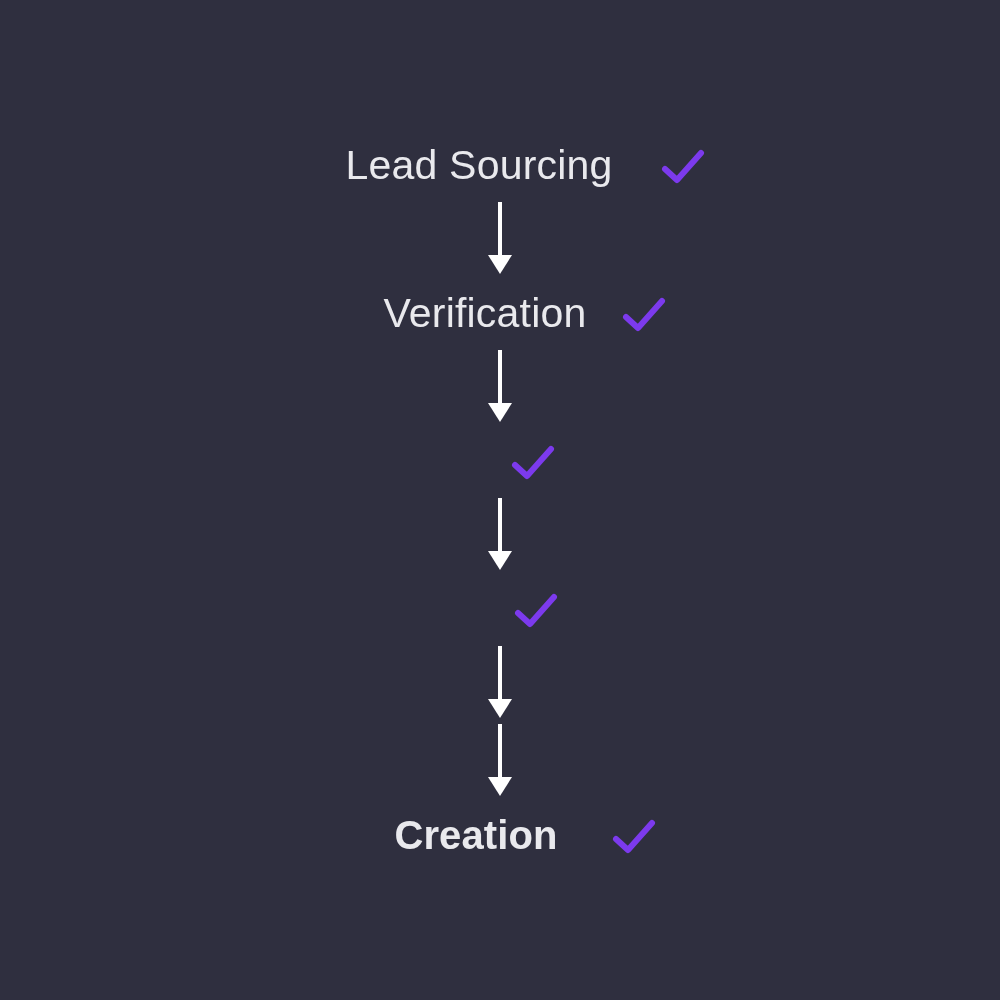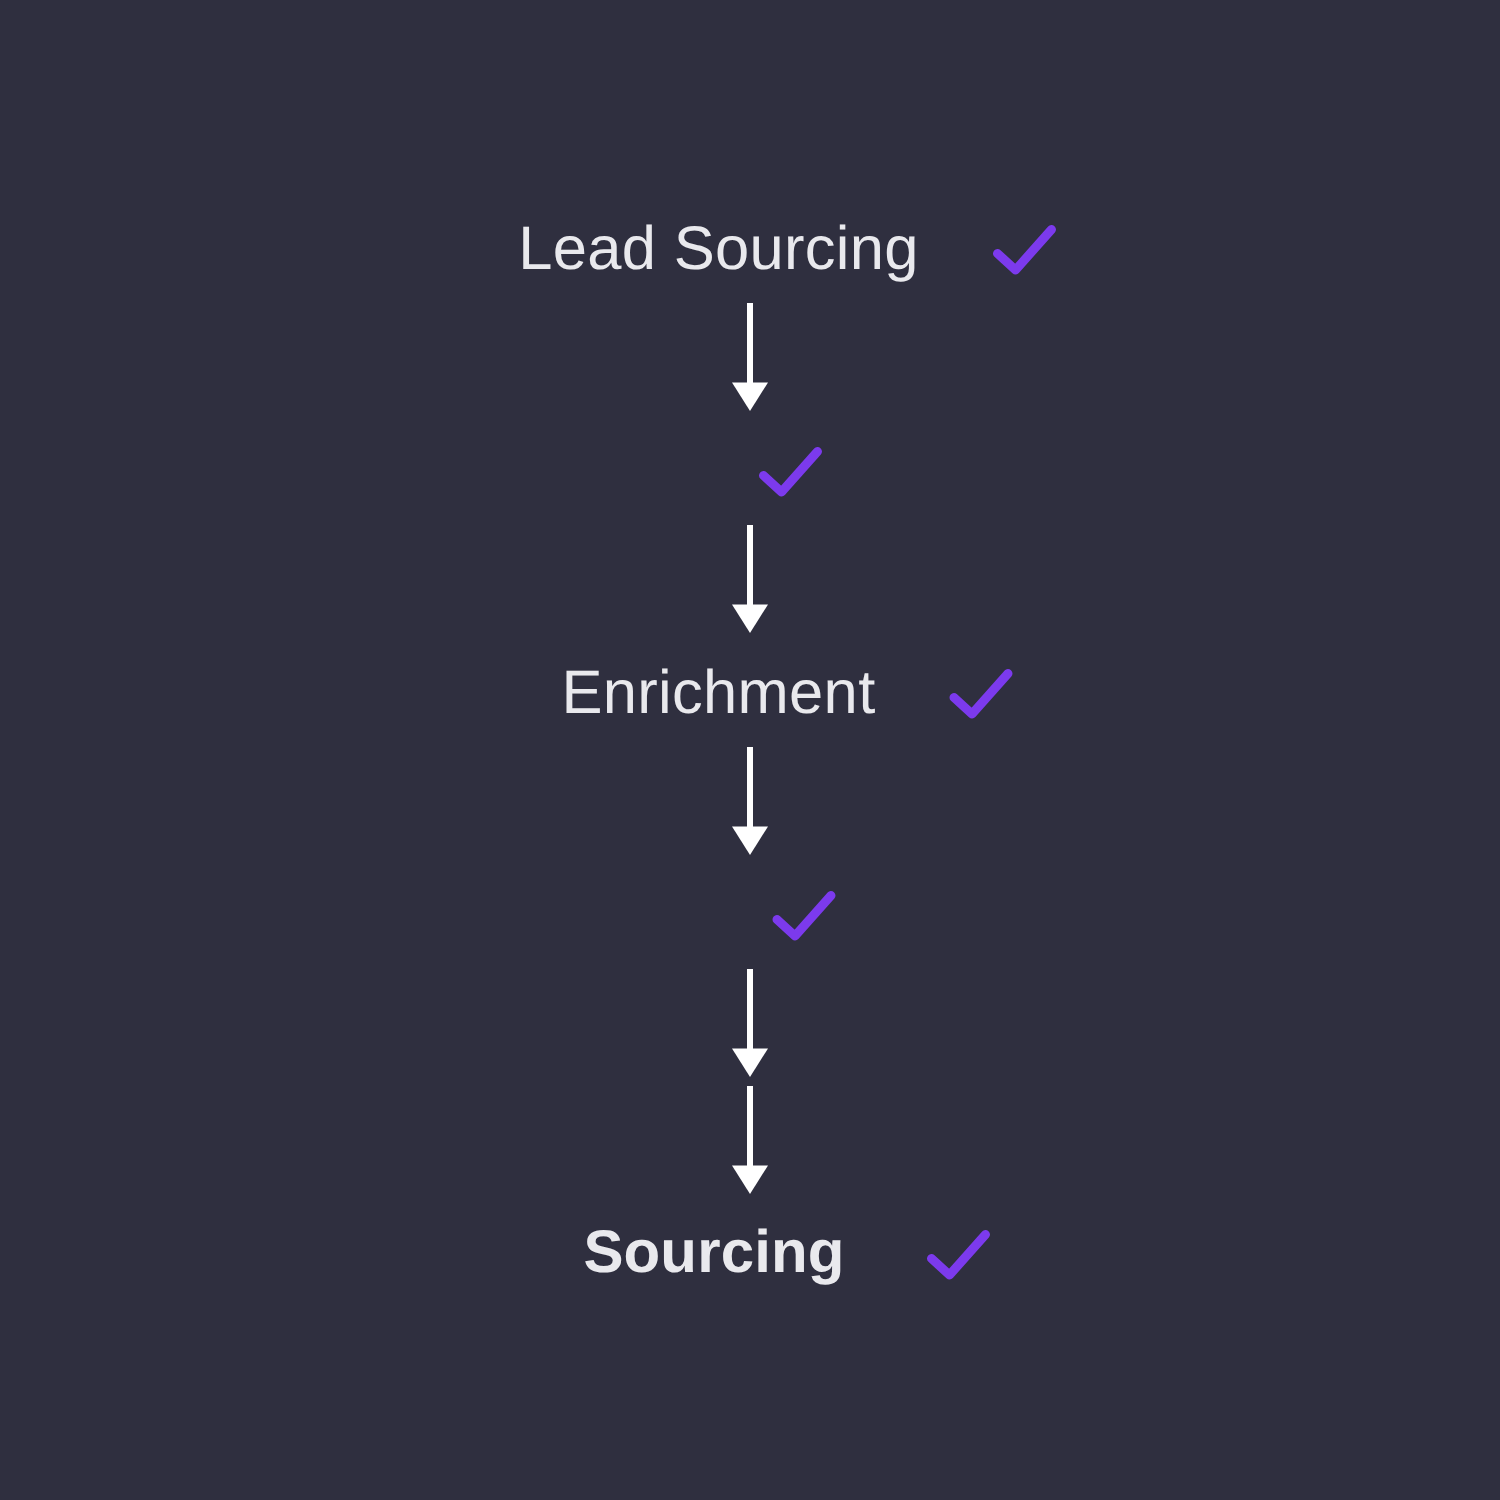--- a/index.html
+++ b/index.html
@@ -105,36 +105,36 @@
     </div>
 
     <div class="connector">
       <svg viewBox="0 0 40 78" aria-hidden="true">
         <line x1="20" y1="2" x2="20" y2="58" stroke="#FFFFFF" stroke-width="4"></line>
         <polygon points="20,74 8,55 32,55" fill="#FFFFFF"></polygon>
       </svg>
     </div>
 
     <div class="step gap-tight">
+      <span class="step-label" style="color: rgb(233, 233, 237);">Verification</span>
       <span class="check-icon">
         <svg viewBox="0 0 52 52" aria-hidden="true">
           <path d="M8 28 L20 39 L44 12" fill="none" stroke="#7C3AED" stroke-width="6" stroke-linecap="round" stroke-linejoin="round"></path>
         </svg>
       </span>
     </div>
 
     <div class="connector">
       <svg viewBox="0 0 40 78" aria-hidden="true">
         <line x1="20" y1="2" x2="20" y2="58" stroke="#FFFFFF" stroke-width="4"></line>
         <polygon points="20,74 8,55 32,55" fill="#FFFFFF"></polygon>
       </svg>
     </div>
 
     <div class="step">
-      <span class="step-label" style="color: rgb(233, 233, 237);">Enrichment</span>
       <span class="check-icon">
         <svg viewBox="0 0 52 52" aria-hidden="true">
           <path d="M8 28 L20 39 L44 12" fill="none" stroke="#7C3AED" stroke-width="6" stroke-linecap="round" stroke-linejoin="round"></path>
         </svg>
       </span>
     </div>
 
     <div class="connector">
       <svg viewBox="0 0 40 78" aria-hidden="true">
         <line x1="20" y1="2" x2="20" y2="58" stroke="#FFFFFF" stroke-width="4"></line>
@@ -159,21 +159,21 @@
 
 
     <div class="connector">
       <svg viewBox="0 0 40 78" aria-hidden="true">
         <line x1="20" y1="2" x2="20" y2="58" stroke="#FFFFFF" stroke-width="4"></line>
         <polygon points="20,74 8,55 32,55" fill="#FFFFFF"></polygon>
       </svg>
     </div>
 
     <div class="step is-final gap-wide">
-      <span class="step-label" style="color: rgb(233, 233, 237);">Sourcing</span>
+      <span class="step-label" style="color: rgb(233, 233, 237);">Creation</span>
       <span class="check-icon">
         <svg viewBox="0 0 52 52" aria-hidden="true">
           <path d="M8 28 L20 39 L44 12" fill="none" stroke="#7C3AED" stroke-width="6" stroke-linecap="round" stroke-linejoin="round"></path>
         </svg>
       </span>
     </div>
 
   </div>
 </div>
 

